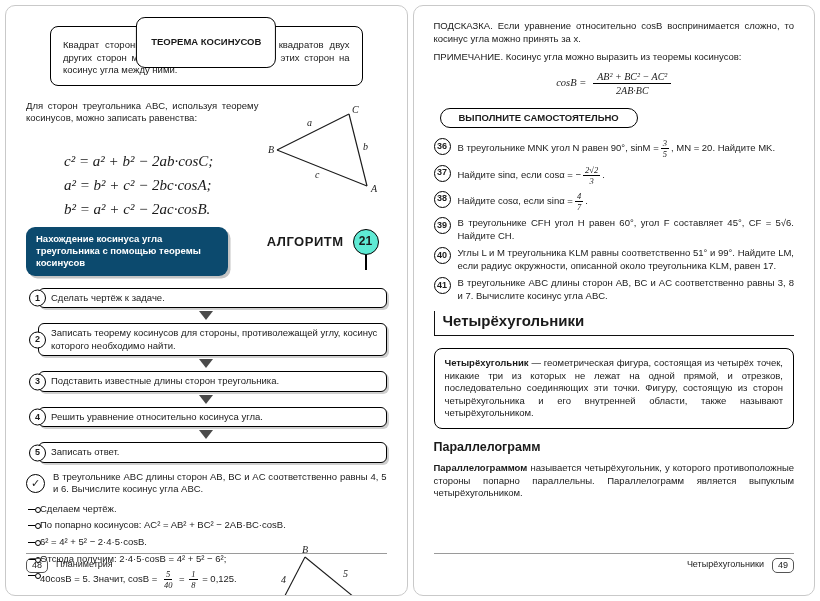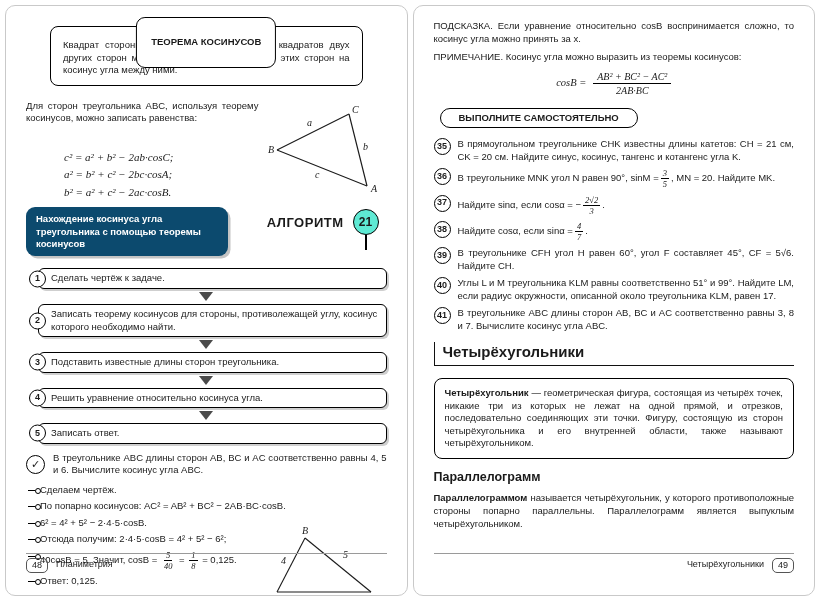--- a/index.html
+++ b/index.html
@@ -12,21 +12,21 @@
   
   .theorem-wrap { position:relative; margin:6px 24px 14px; }
   .pill-title { position:absolute; top:-9px; left:50%; transform:translateX(-50%); background:#fff;
                 border:1.3px solid #000; border-radius:9px; padding:18px 14px; font-weight:bold;
                 font-size:9.5px; white-space:nowrap; }
   .theorem-box { border:1.2px solid #000; border-radius:8px; padding:12px 12px 8px; text-align:justify; }
 
   .intro-row { display:flex; margin:0 0 4px; }
   .intro-col { flex:1; }
   .intro-col p { text-align:justify; margin:0 8px 5px 0; }
-  .formula-lines { font-family:"Liberation Serif",serif; font-style:italic; font-size:11px;
+  .formula-lines { font-family:"Liberation Serif",serif; font-style:italic; font-size:15px;
                    margin-left:38px; line-height:1.6;margin-top:24px; }
   .tri-svg { flex:0 0 auto; margin-top:2px; }
   .tri-svg line, .tri2-svg line { stroke:#1a1a1a; stroke-width:1.1; }
   .tri-svg text, .tri2-svg text { font-family:"Liberation Serif",serif; font-style:italic; font-size:10px; fill:#1a1a1a; }
 
   .algo-head { display:flex; align-items:flex-start; margin:6px 0 12px; }
   .algo-title { width:202px; background:#0c4a6e; color:#fff; font-weight:bold; font-size:9.5px;
                 line-height:1.3; padding:6px 10px; border-radius:9px; box-shadow:2.5px 2.5px 0 #c4c4c4; }
   .algo-right { display:flex; align-items:center; gap:9px; margin-left:auto; padding-right:8px; margin-top:2px; }
   .algo-label { font-weight:bold; font-size:13px; letter-spacing:.5px; }
@@ -232,24 +232,20 @@
       <span>cosB =</span>
       <span class="big-frac">
           <span class="fnum">AB² + BC² − AC²</span>
           <span class="fden">2AB·BC</span>
         </span>
     </div>
 
     <div class="practice-pill">ВЫПОЛНИТЕ САМОСТОЯТЕЛЬНО</div>
 
     <div class="exercise">
-      <span class="ex-num">35</span>
-      <span class="ex-text">В прямоугольном треугольнике CHK известны длины катетов: CH = 21 см, CK = 20 см. Найдите синус, косинус, тангенс и котангенс угла K.</span>
-    </div>
-    <div class="exercise">
       <span class="ex-num">36</span>
       <span class="ex-text">
         <span>В треугольнике MNK угол N равен 90°, sinM =</span><span class="frac">
             <span class="fnum">3</span>
             <span class="fden">5</span>
           </span><span>, MN = 20. Найдите MK.</span>
       </span>
     </div>
     <div class="exercise">
       <span class="ex-num">37</span>

